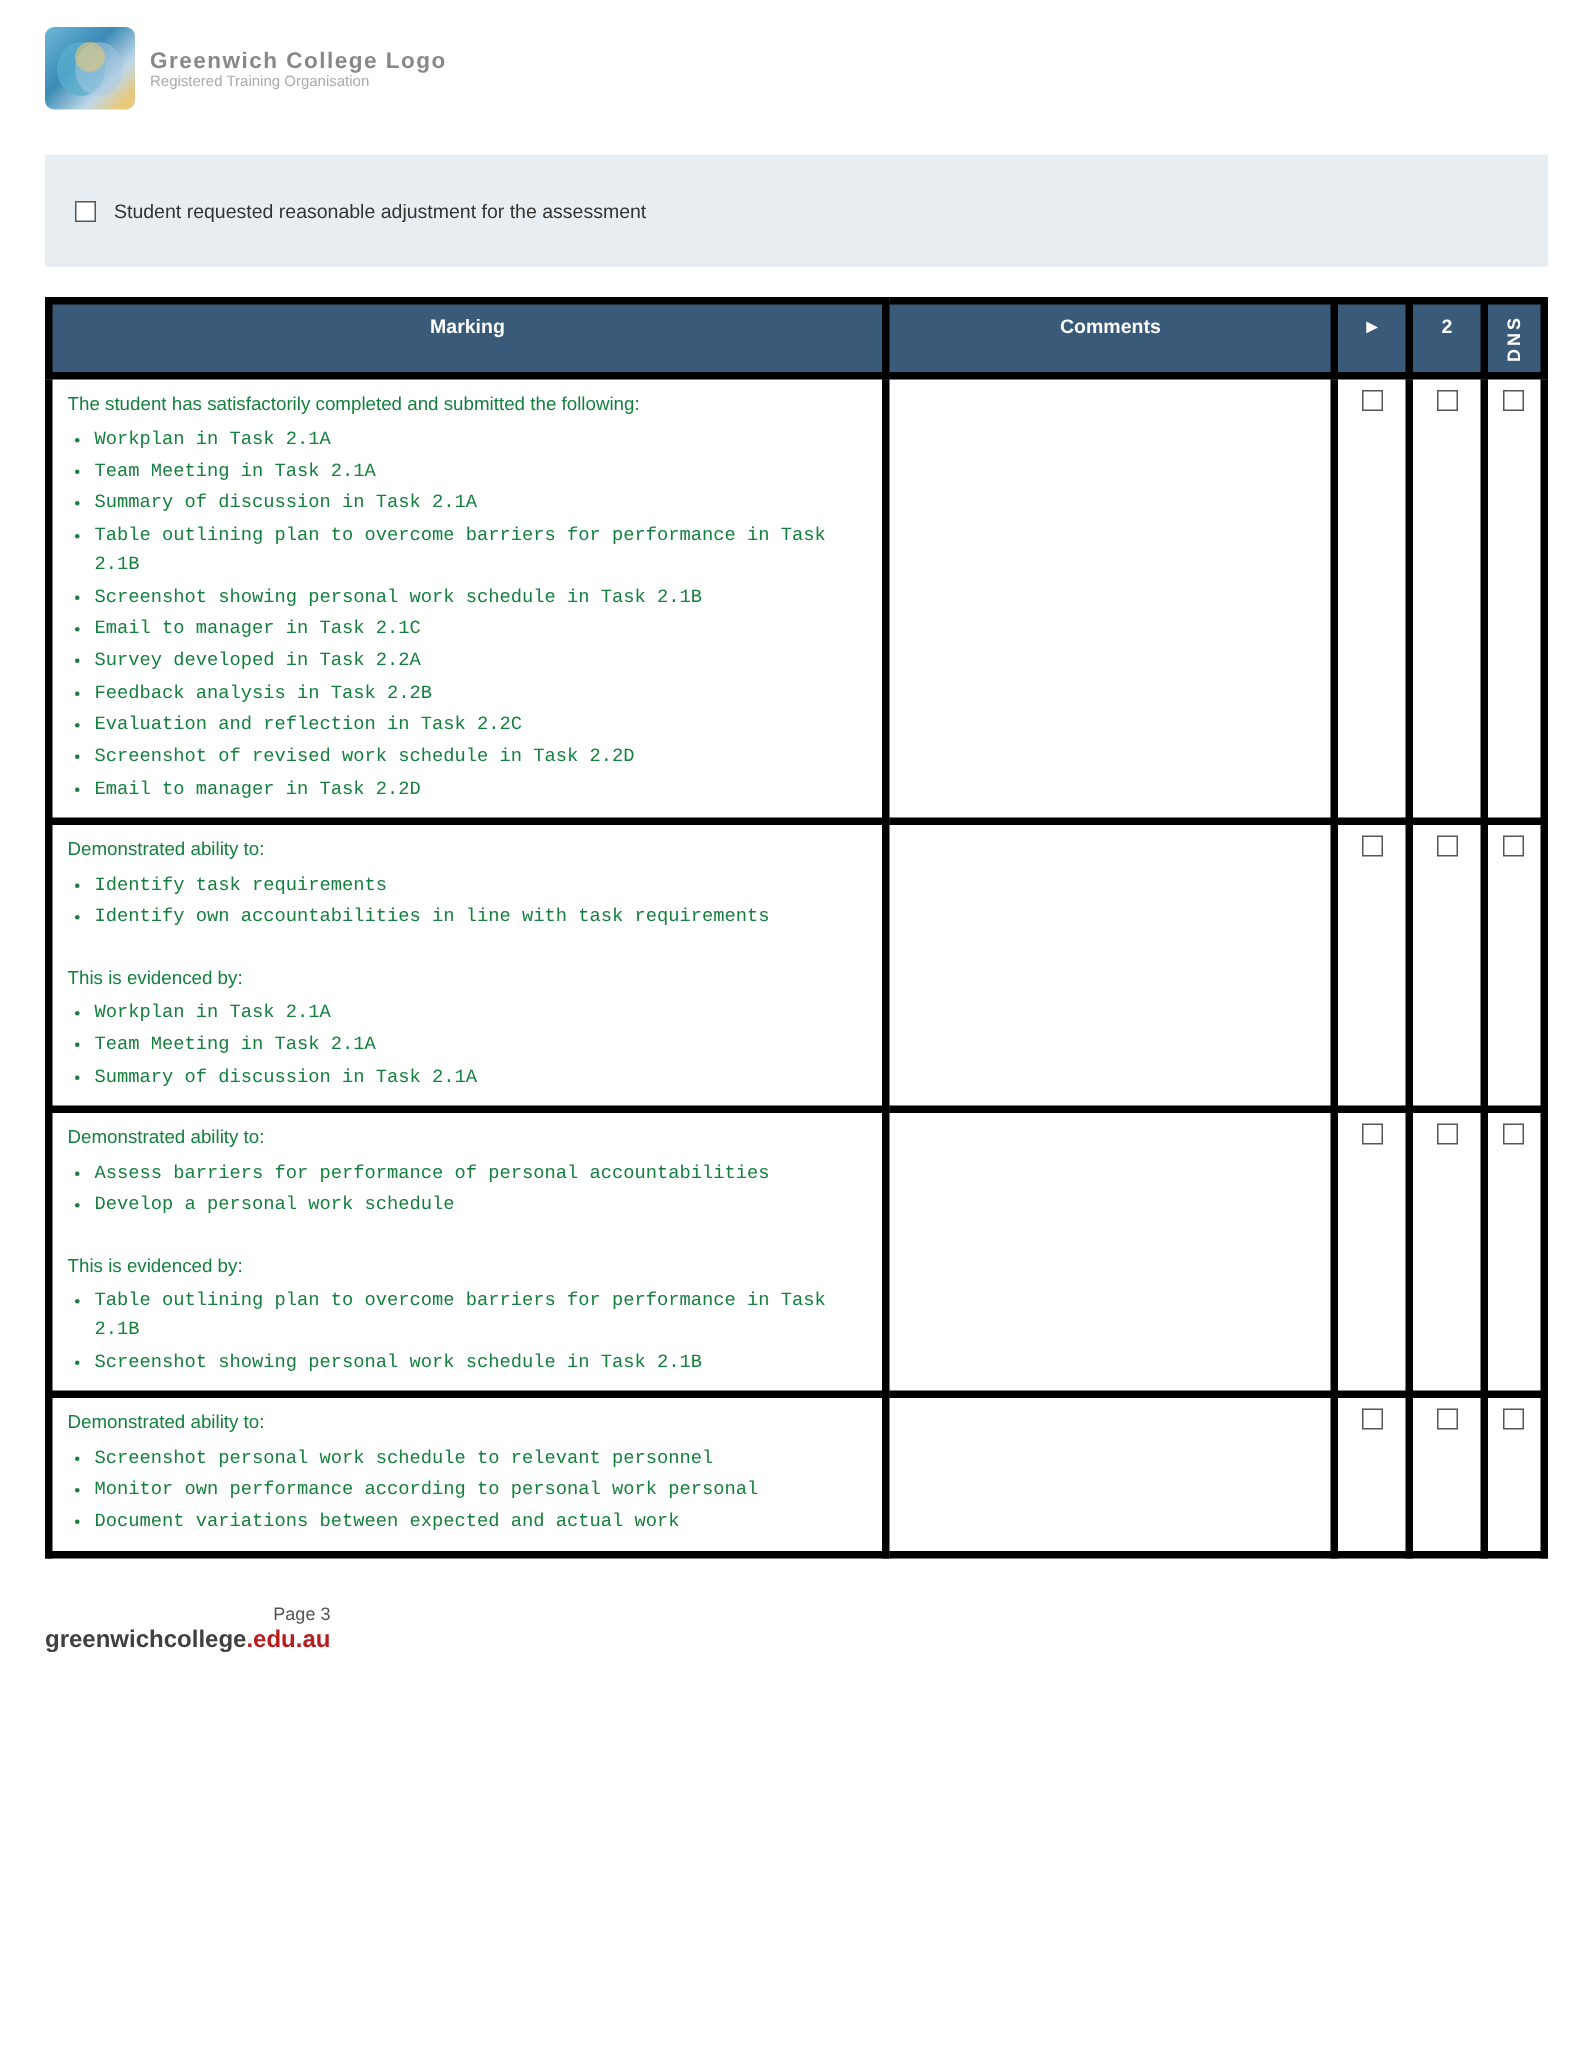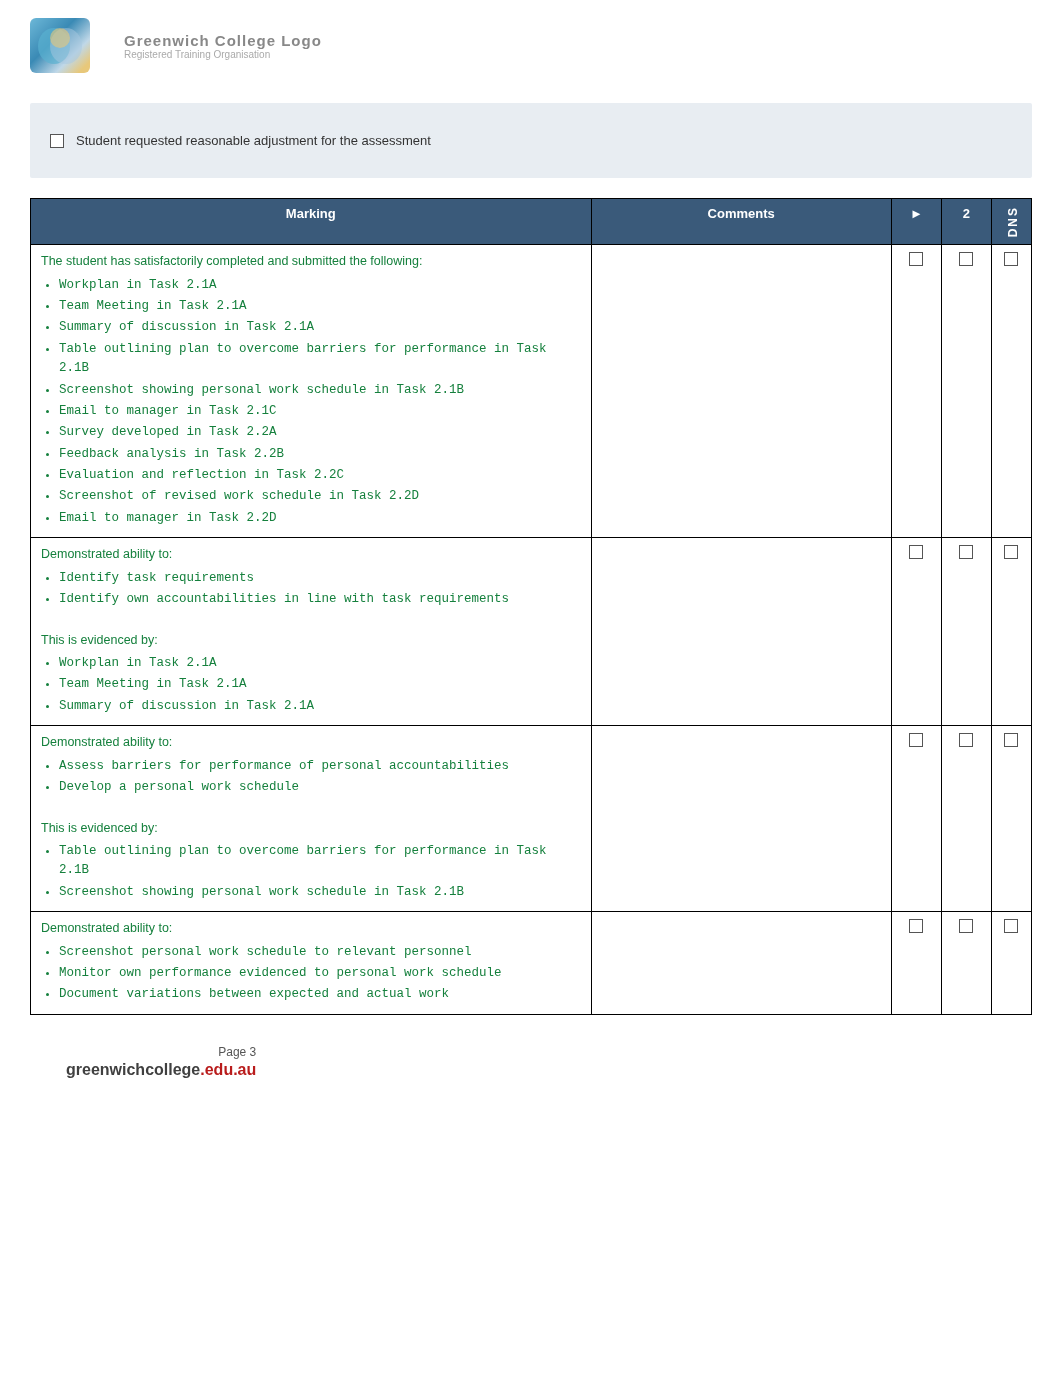--- a/index.html
+++ b/index.html
@@ -31,21 +31,20 @@
       display: flex;
       align-items: center;
       justify-content: center;
       font-size: 22px;
       color: white;
       font-weight: bold;
     }
     .logo-text-block {
       display: flex;
       flex-direction: column;
-      margin-left: 24px;
     }
     .logo-text-main {
       font-size: 15px;
       font-weight: bold;
       color: #888;
       letter-spacing: 1px;
     }
     .logo-text-sub {
       font-size: 10px;
       color: #aaa;
@@ -76,21 +75,21 @@
 
     
     .main-table-wrap {
       margin: 18px 30px 20px 30px;
     }
     .main-table {
       width: 100%;
       border-collapse: collapse;
     }
     .main-table th, .main-table td {
-      border: 1px solid #000000;
+      border: 5px solid #000000;
       padding: 7px 10px;
       vertical-align: top;
     }
     .th-marking {
       background: #3a5a7a;
       color: #fff;
       font-weight: bold;
       font-size: 13px;
       width: 56%;
     }
@@ -183,21 +182,20 @@
       justify-content: space-between;
       align-items: flex-end;
     }
     .footer-left {
       font-size: 11px;
       color: #555;
       line-height: 1.6;
     }
     .footer-right {
       text-align: right;
-      margin-left: 36px;
     }
     .footer-page {
       font-size: 12px;
       color: #555;
       margin-bottom: 2px;
     }
     .footer-brand {
       font-size: 16px;
       color: #333;
     }
@@ -318,21 +316,21 @@
         <td class="check-cell"><span class="chk-box"></span></td>
         <td class="check-cell"><span class="chk-box"></span></td>
         <td class="dns-cell"><span class="chk-box"></span></td>
       </tr>
 
       <tr>
         <td class="content-cell">
           <p>Demonstrated ability to:</p>
           <ul>
             <li>Screenshot personal work schedule to relevant personnel</li>
-            <li>Monitor own performance evidenced to personal work schedule</li>
+            <li>Monitor own performance according to personal work personal</li>
             <li>Document variations between expected and actual work</li>
           </ul>
         </td>
         <td class="comments-cell"></td>
         <td class="check-cell"><span class="chk-box"></span></td>
         <td class="check-cell"><span class="chk-box"></span></td>
         <td class="dns-cell"><span class="chk-box"></span></td>
       </tr>
     </tbody>
   </table>

